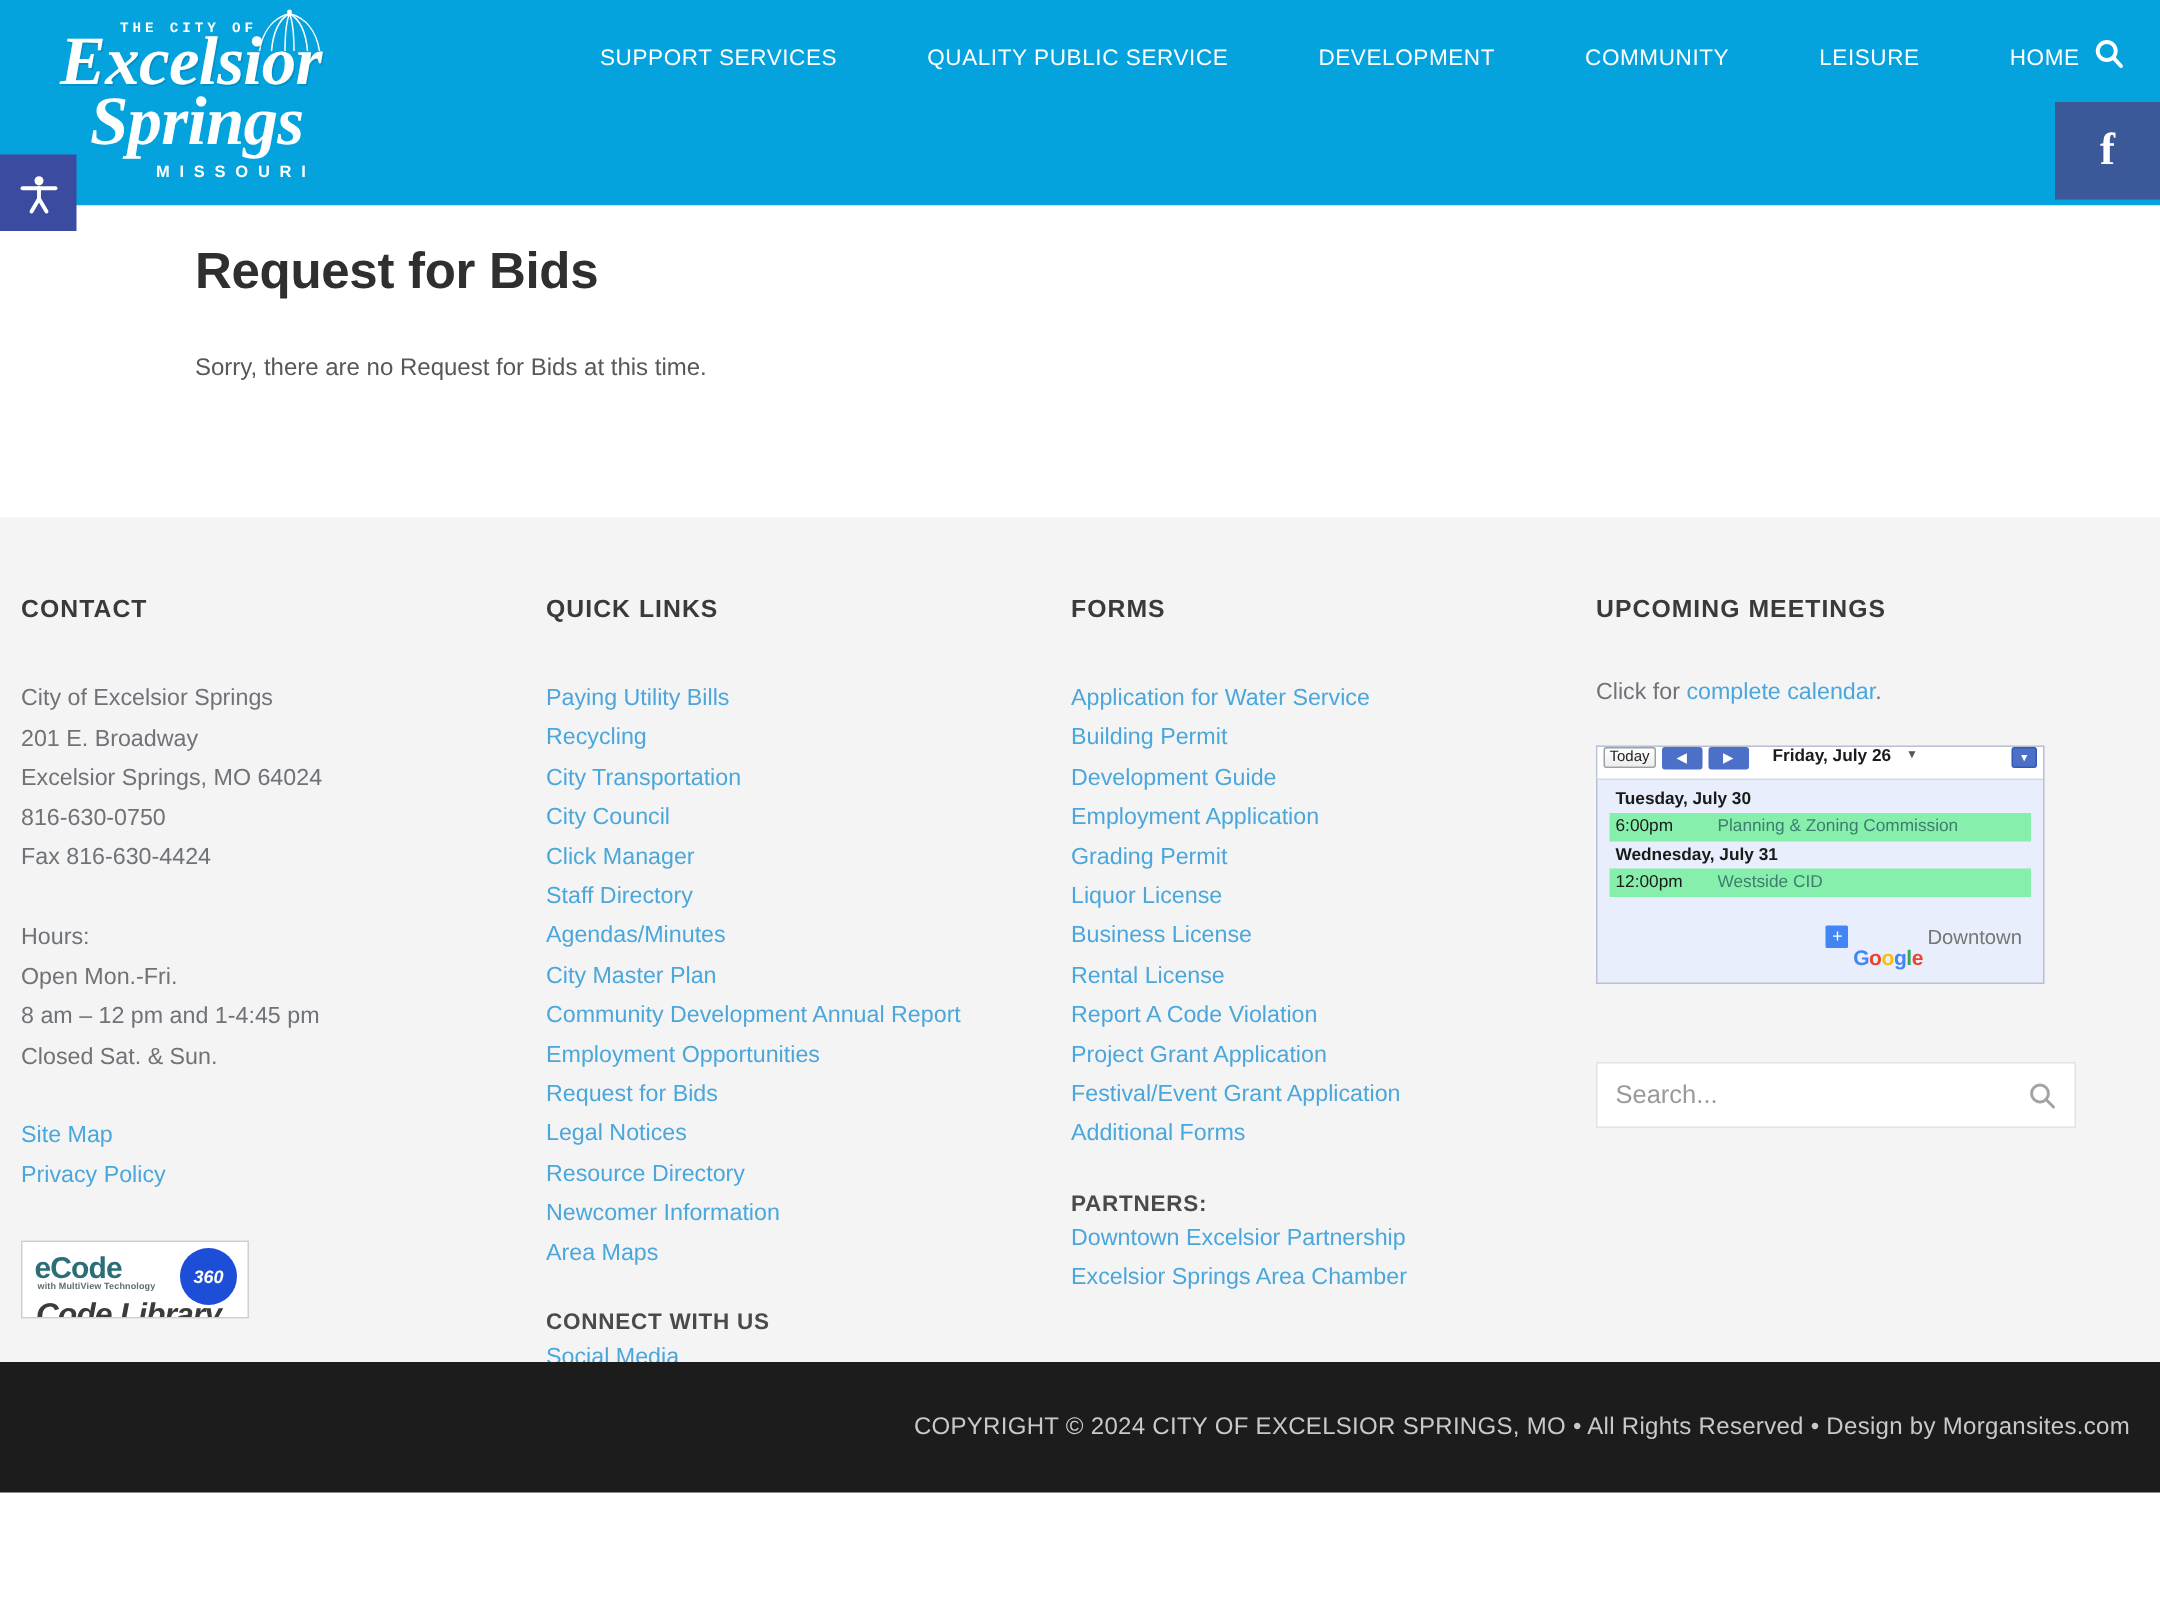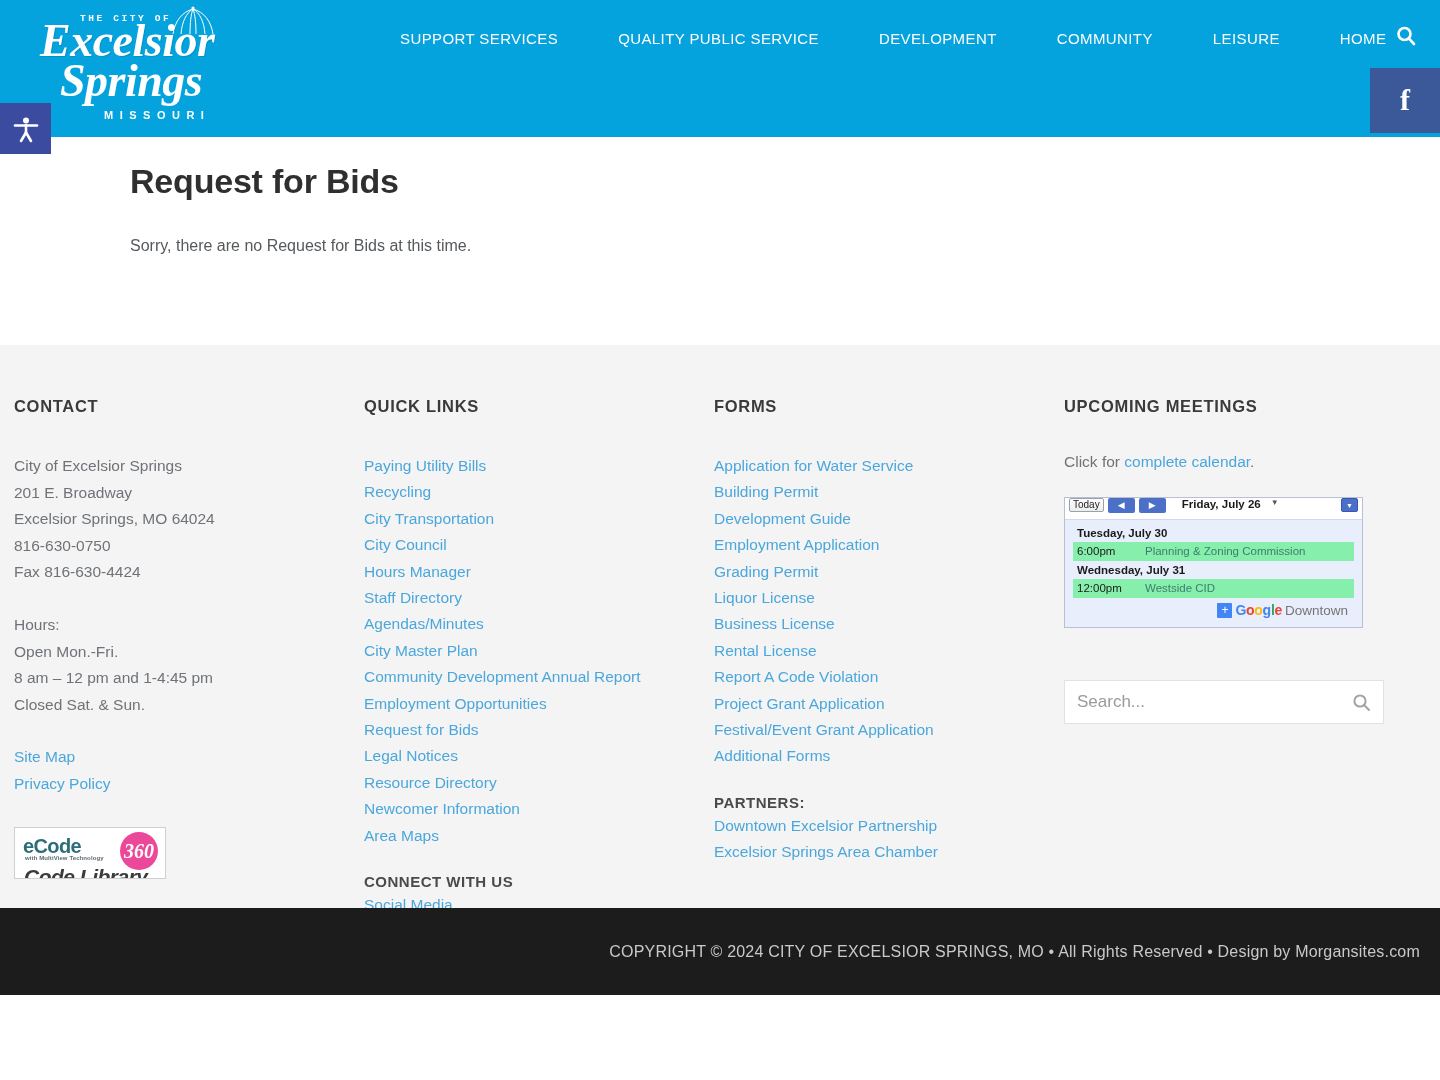--- a/index.html
+++ b/index.html
@@ -221,29 +221,28 @@
     font-family: "Liberation Sans", sans-serif;
     letter-spacing: -.6px;
   }
   .ecode-badge {
     position: absolute;
     right: 7px;
     top: 4px;
     width: 38px;
     height: 38px;
     border-radius: 50%;
-    background: #ec4899;
+    background: #1d4ed8;
     color: #fff;
-    font-size: 20px;
+    font-size: 12px;
     font-weight: 700;
     font-style: italic;
     display: flex;
     align-items: center;
     justify-content: center;
-    font-family: Liberation Serif, serif;
   }
   .ecode-r2 {
     position: absolute;
     left: 10px;
     top: 27px;
     font-size: 6px;
     font-weight: 700;
     color: #5c6b70;
     letter-spacing: .1px;
   }
@@ -356,21 +355,21 @@
   .gcal-plus {
     width: 15px; height: 15px;
     background: #4285f4;
     color: #fff;
     font-size: 12px;
     display: flex; align-items: center; justify-content: center;
     border-radius: 1px;
     margin-right: 3px;
     line-height: 1;
   }
-  .g-logo { font-size: 14px; font-weight: 700; letter-spacing: -.3px; }
+  .g-logo { font-size: 14px; font-weight: 700; letter-spacing: -.3px; margin-top: 28px; }
   .g-logo .b { color:#4285f4; } .g-logo .r { color:#ea4335; }
   .g-logo .y { color:#fbbc05; } .g-logo .g { color:#34a853; }
   .g-cal-word { font-size: 13.5px; color: #757575; margin-left: 3px; }
 
   .fsearch {
     margin-top: 52px;
     width: 320px;
     height: 44px;
     background: #fff;
     border: 1px solid #e2e2e2;
@@ -493,21 +492,21 @@
         <div class="ecode-r3">Code Library</div>
       </div>
     </div>
 
     <div class="fcol c2">
       <div class="fhead">QUICK LINKS</div>
       <a class="flink" href="#">Paying Utility Bills</a>
       <a class="flink" href="#">Recycling</a>
       <a class="flink" href="#">City Transportation</a>
       <a class="flink" href="#">City Council</a>
-      <a class="flink" href="#">Hours Manager</a>
+      <a class="flink" href="#">Click Manager</a>
       <a class="flink" href="#">Staff Directory</a>
       <a class="flink" href="#">Agendas/Minutes</a>
       <a class="flink" href="#">City Master Plan</a>
       <a class="flink" href="#">Community Development Annual Report</a>
       <a class="flink" href="#">Employment Opportunities</a>
       <a class="flink" href="#">Request for Bids</a>
       <a class="flink" href="#">Legal Notices</a>
       <a class="flink" href="#">Resource Directory</a>
       <a class="flink" href="#">Newcomer Information</a>
       <a class="flink" href="#">Area Maps</a>

